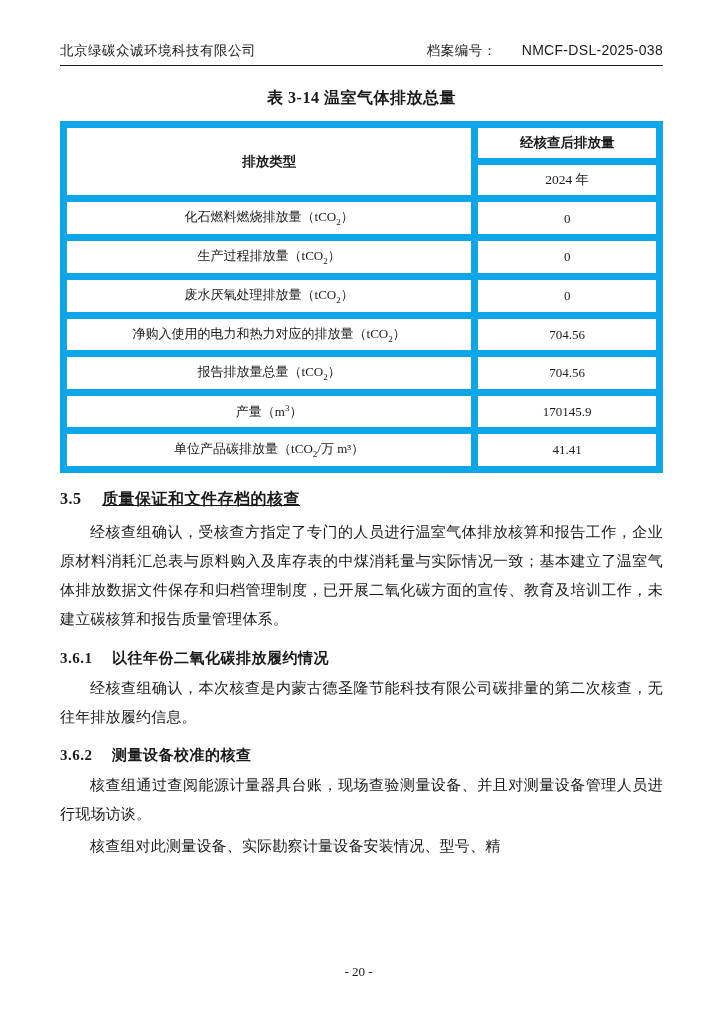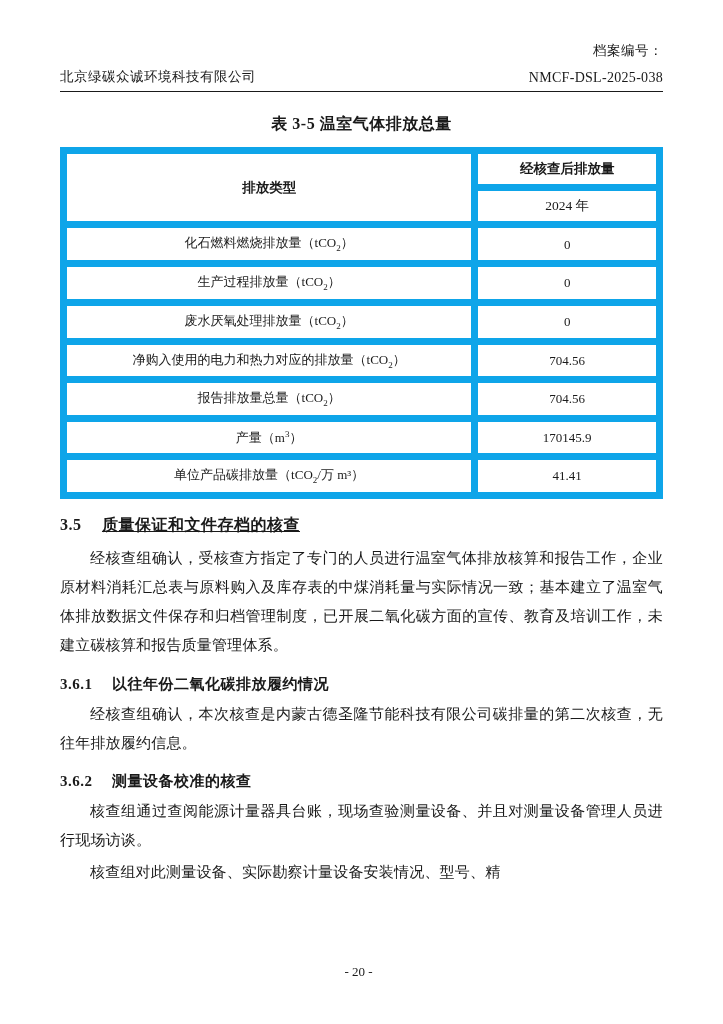--- a/index.html
+++ b/index.html
@@ -30,29 +30,29 @@
     font-size: 13.5px;
     letter-spacing: 0.5px;
     padding-bottom: 5px;
   }
   .header .left {
     font-family: "Liberation Serif", serif;
     font-weight: 400;
   }
   .header .right {
     display: flex;
-    align-items: flex-end;
-    gap: 10px;
-    flex-direction: column;
+    align-items: flex-start;
+    gap: 0;
   }
   .header .right .label { font-size: 13.5px; }
   .header .right .value {
-    font-family: Liberation Serif, serif;
+    font-family: Liberation Sans, sans-serif;
     font-size: 14px;
     letter-spacing: 0.3px;
+    margin-left: 25px;
   }
   .header-rule {
     border-bottom: 1.6px solid #1a1a1a;
     margin-bottom: 22px;
   }
   
   .table-title {
     text-align: center;
     font-size: 16px;
     font-weight: bold;
@@ -126,21 +126,21 @@
 
   <div class="header">
     <div class="left">北京绿碳众诚环境科技有限公司</div>
     <div class="right">
       <span class="label">档案编号：</span>
       <span class="value">NMCF-DSL-2025-038</span>
     </div>
   </div>
   <div class="header-rule"></div>
 
-  <div class="table-title">表 3-5  温室气体排放总量</div>
+  <div class="table-title">表 3-14  温室气体排放总量</div>
 
   <table class="ghg">
     <tbody>
       <tr>
         <td rowspan="2" class="th-type">排放类型</td>
         <td class="valcol th-type">经核查后排放量</td>
       </tr>
       <tr>
         <td class="valcol th-year">2024 年</td>
       </tr>

